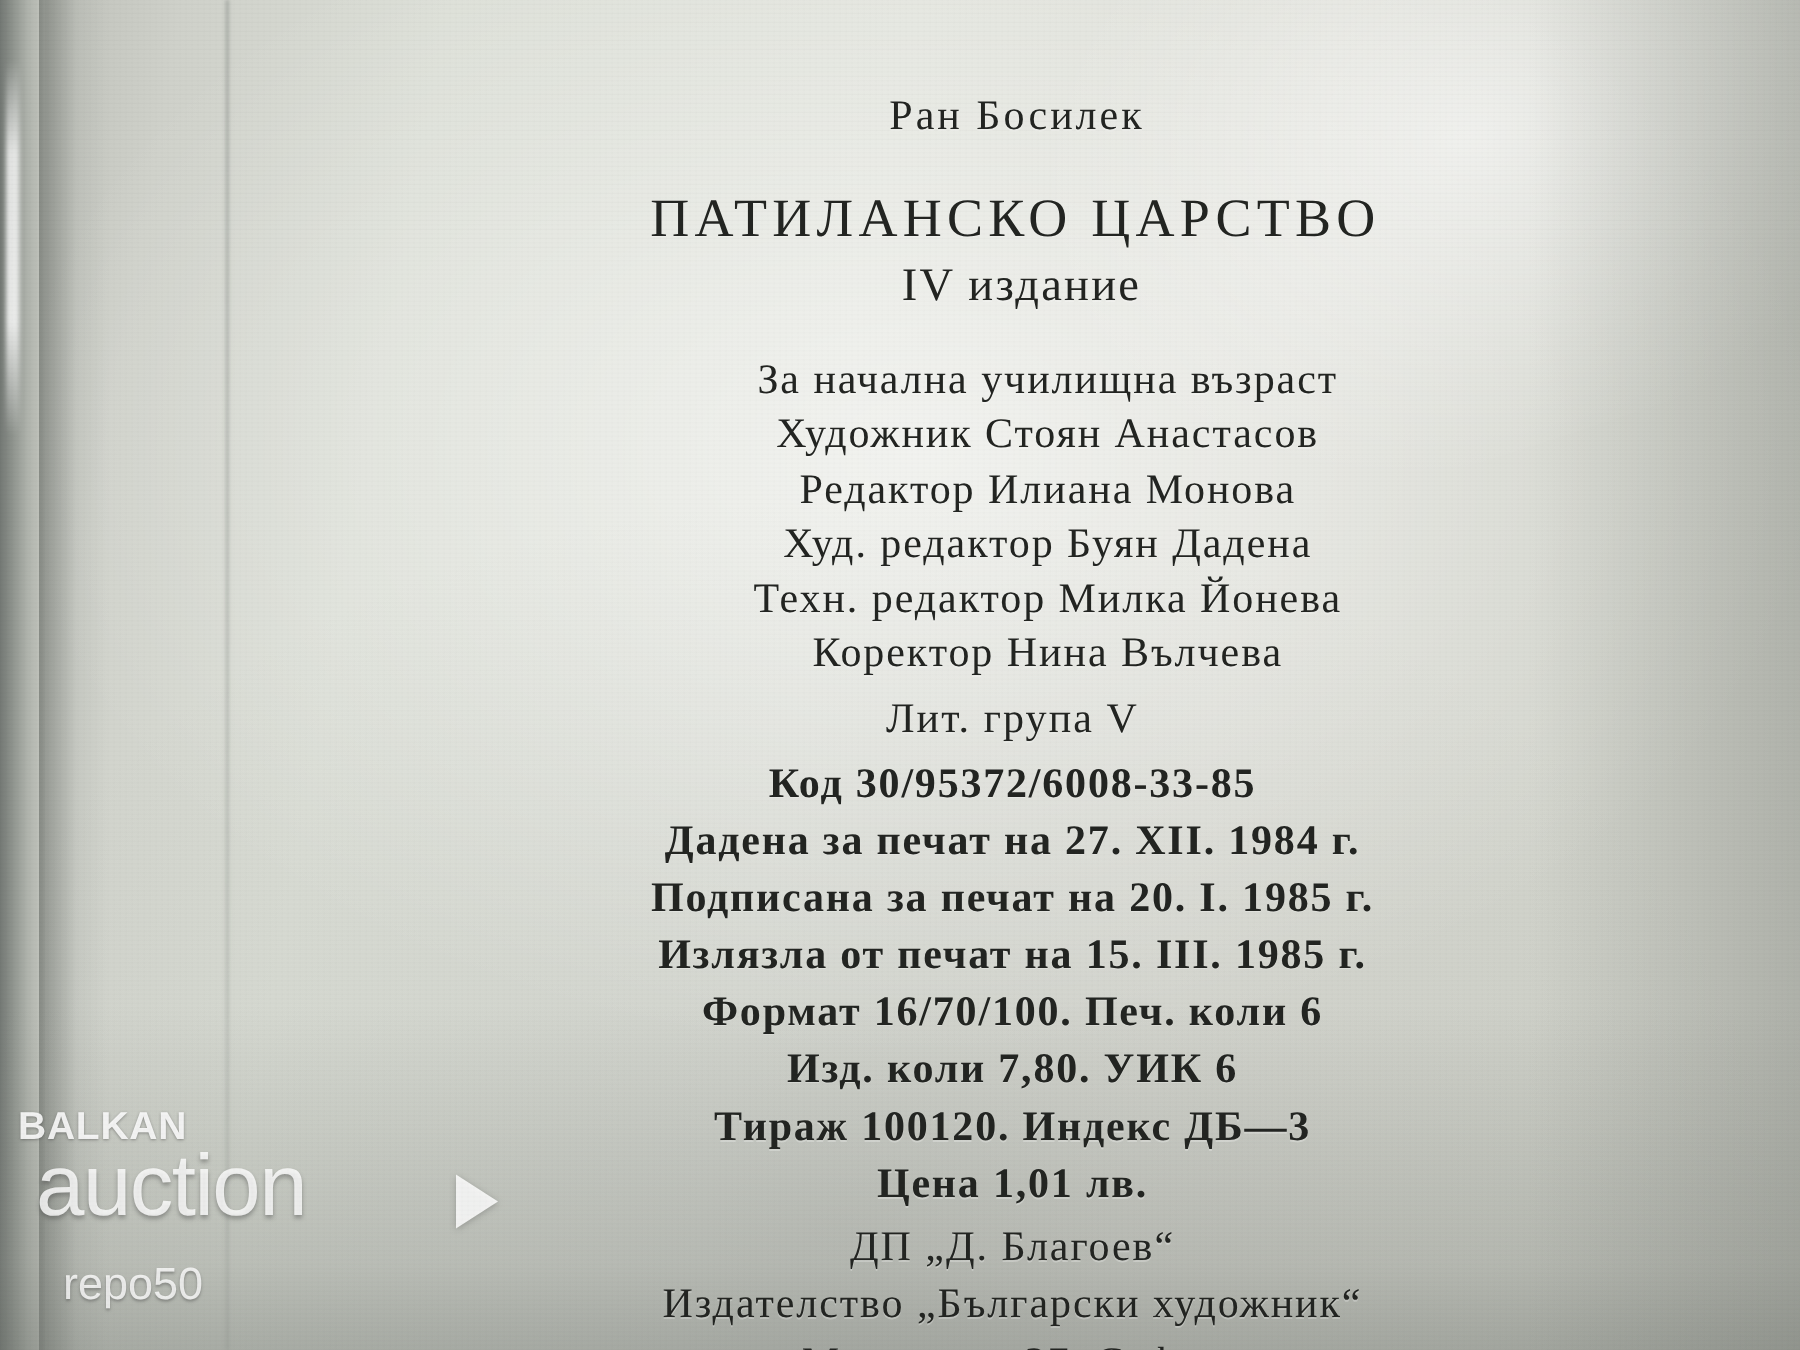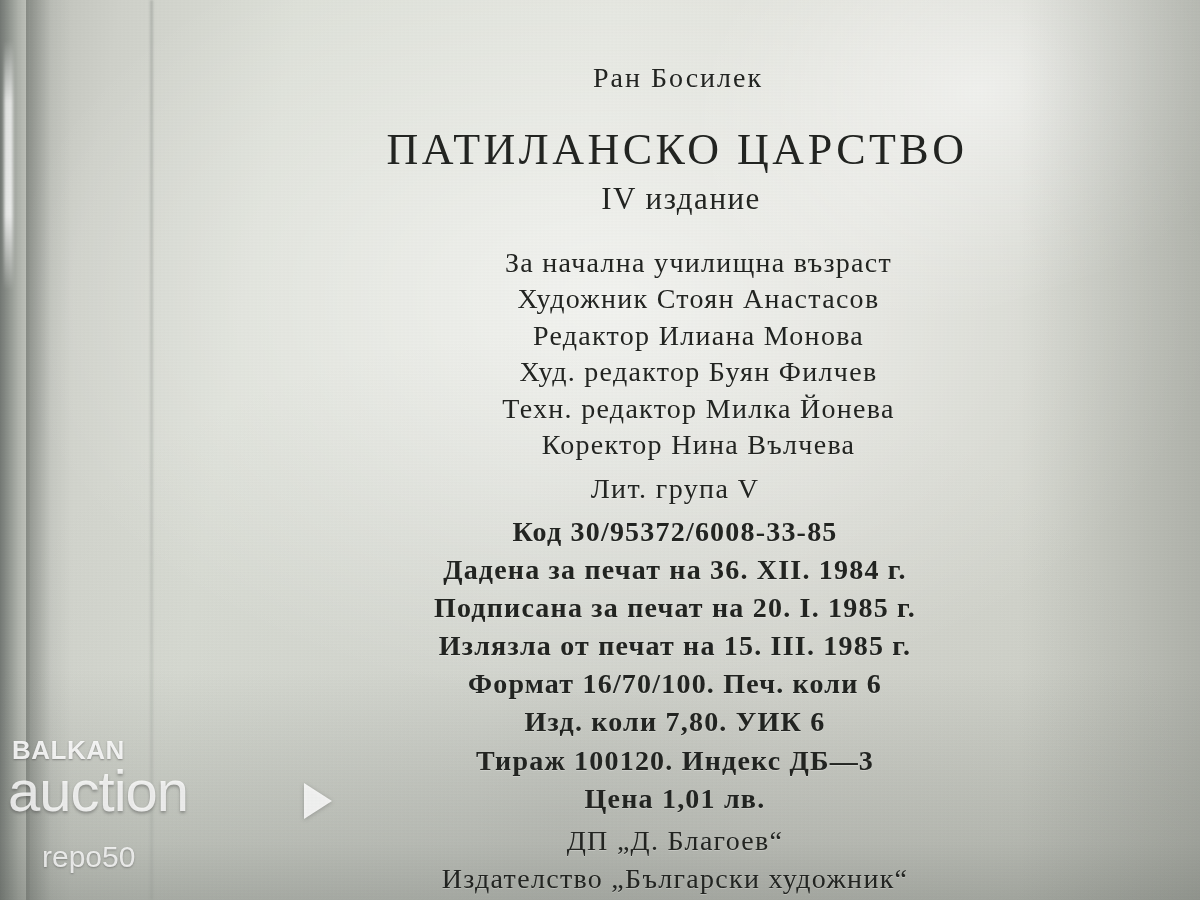--- a/index.html
+++ b/index.html
@@ -116,21 +116,21 @@
   }
 
   .author {
     font-size: 28px;
     letter-spacing: 2px;
     margin-bottom: 30px;
     padding-left: 6px;
   }
 
   .book-title {
-    font-size: 44px;
+    font-size: 36px;
     letter-spacing: 3.5px;
     margin-bottom: 6px;
     padding-left: 4px;
   }
   .edition {
     font-size: 31px;
     letter-spacing: 1.5px;
     margin-bottom: 28px;
     padding-left: 12px;
   }
@@ -178,21 +178,21 @@
     left: 4px; top: 0;
     font-family: "Liberation Sans", sans-serif;
     font-weight: bold;
     font-size: 26px;
     letter-spacing: 0.5px;
     color: rgba(255,255,255,0.88);
     text-shadow: 0 1px 2px rgba(60,60,60,0.45);
   }
   .wm-auction {
     position: absolute;
-    left: 0; top: 22px;
+    left: 16px; top: 22px;
     font-family: "Liberation Sans", sans-serif;
     font-size: 58px;
     letter-spacing: -1px;
     color: rgba(255,255,255,0.82);
     text-shadow: 0 2px 3px rgba(60,60,60,0.40);
   }
   .wm-play {
     position: absolute;
     left: 296px; top: 48px;
     width: 0; height: 0;
@@ -229,30 +229,30 @@
 
     <div class="line author">Ран  Босилек</div>
 
     <div class="line book-title">ПАТИЛАНСКО ЦАРСТВО</div>
     <div class="line edition">IV  издание</div>
 
     <div class="credits">
       <div class="line">За начална училищна възраст</div>
       <div class="line">Художник Стоян Анастасов</div>
       <div class="line">Редактор Илиана Монова</div>
-      <div class="line">Худ. редактор Буян Филчев</div>
+      <div class="line">Худ. редактор Буян Дадена</div>
       <div class="line">Техн. редактор Милка  Йонева</div>
       <div class="line">Коректор Нина  Вълчева</div>
     </div>
 
     <div class="line litgroup">Лит. група V</div>
 
     <div class="specs">
       <div class="line">Код  30/95372/6008-33-85</div>
-      <div class="line">Дадена за печат на 36. XII. 1984 г.</div>
+      <div class="line">Дадена за печат на 27. XII. 1984 г.</div>
       <div class="line">Подписана за печат на 20. I. 1985 г.</div>
       <div class="line">Излязла от печат на 15. III. 1985 г.</div>
       <div class="line">Формат 16/70/100. Печ. коли 6</div>
       <div class="line">Изд. коли 7,80.  УИК  6</div>
       <div class="line">Тираж 100120.  Индекс ДБ—3</div>
       <div class="line">Цена 1,01 лв.</div>
     </div>
 
     <div class="imprint">
       <div class="line">ДП  „Д.  Благоев“</div>

